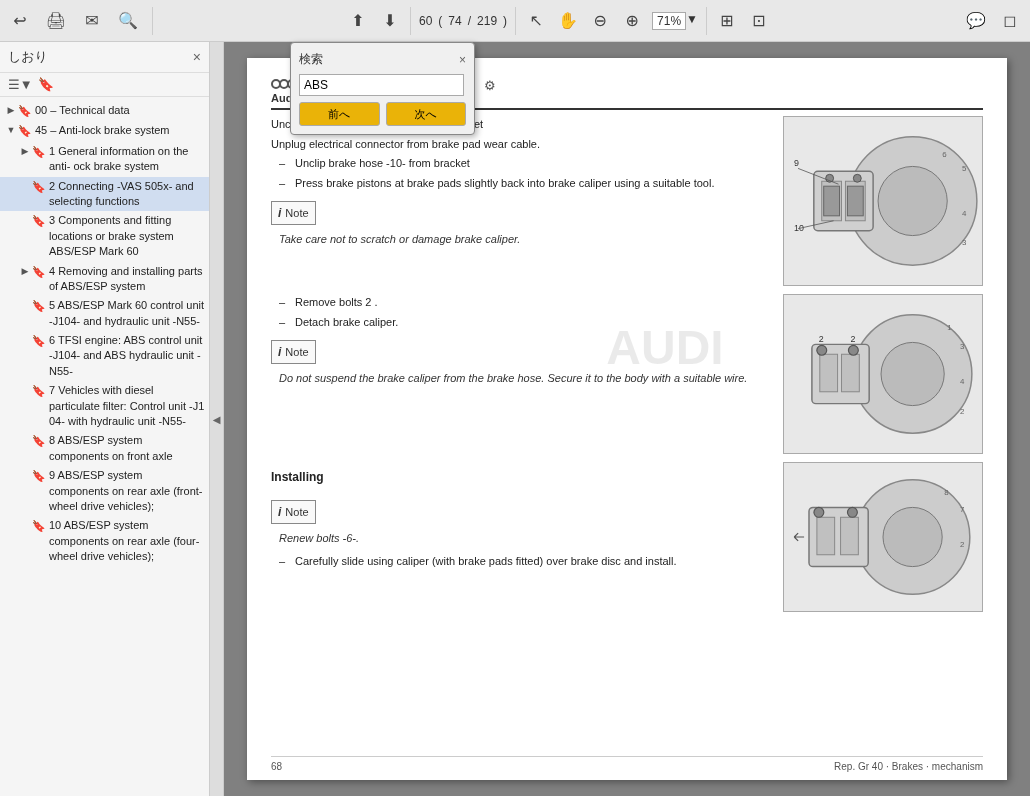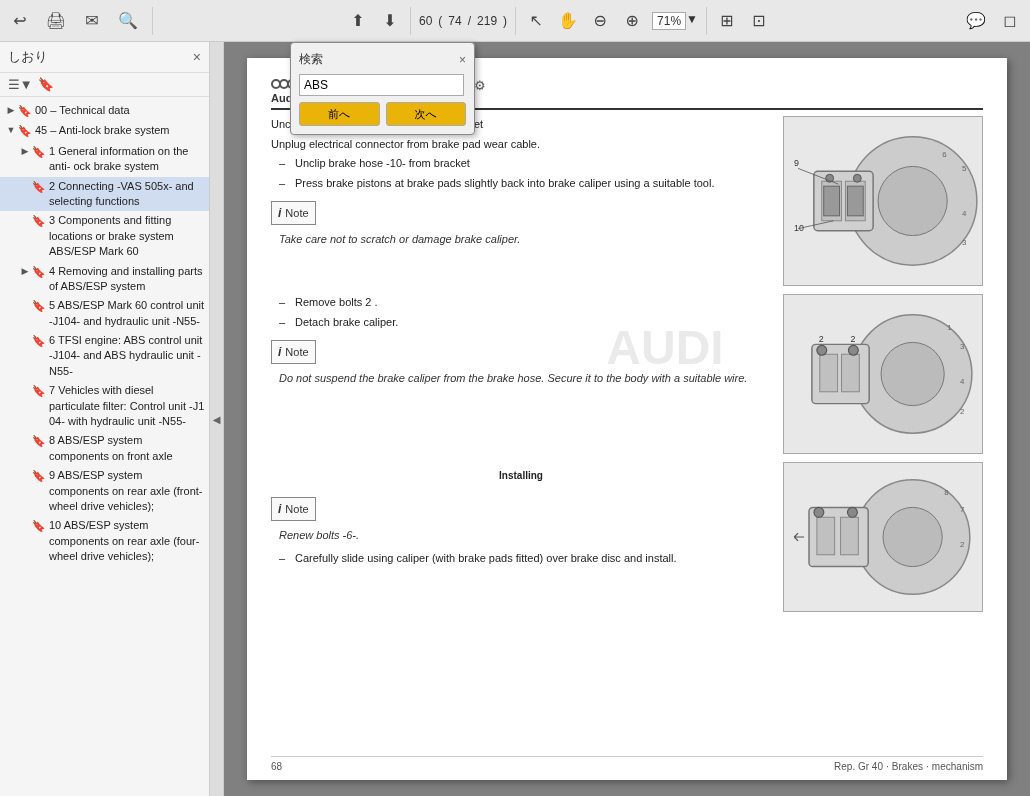--- a/index.html
+++ b/index.html
@@ -180,21 +180,21 @@
       color: #333;
     }
     .search-close {
       font-size: 12px;
       cursor: pointer;
       color: #666;
     }
     #search-input-row {
       display: flex;
       align-items: center;
-      gap: 10px;
+      gap: 20px;
       margin-bottom: 6px;
     }
     #search-input {
       flex: 1;
       height: 22px;
       border: 1px solid #aaa;
       padding: 2px 4px;
       font-size: 12px;
       background: white;
     }
@@ -341,23 +341,22 @@
     }
     .note-text {
       font-style: italic;
       font-size: 11px;
       color: #333;
       margin-bottom: 6px;
       padding-left: 8px;
     }
     .section-title {
       font-weight: bold;
-      font-size: 10px;
+      font-size: 12px;
       margin: 6px 0 10px 0;
-      text-align: center;
     }
 
     .pdf-two-col {
       display: flex;
       gap: 12px;
       margin-bottom: 8px;
     }
     .pdf-text-col {
       flex: 1;
     }

